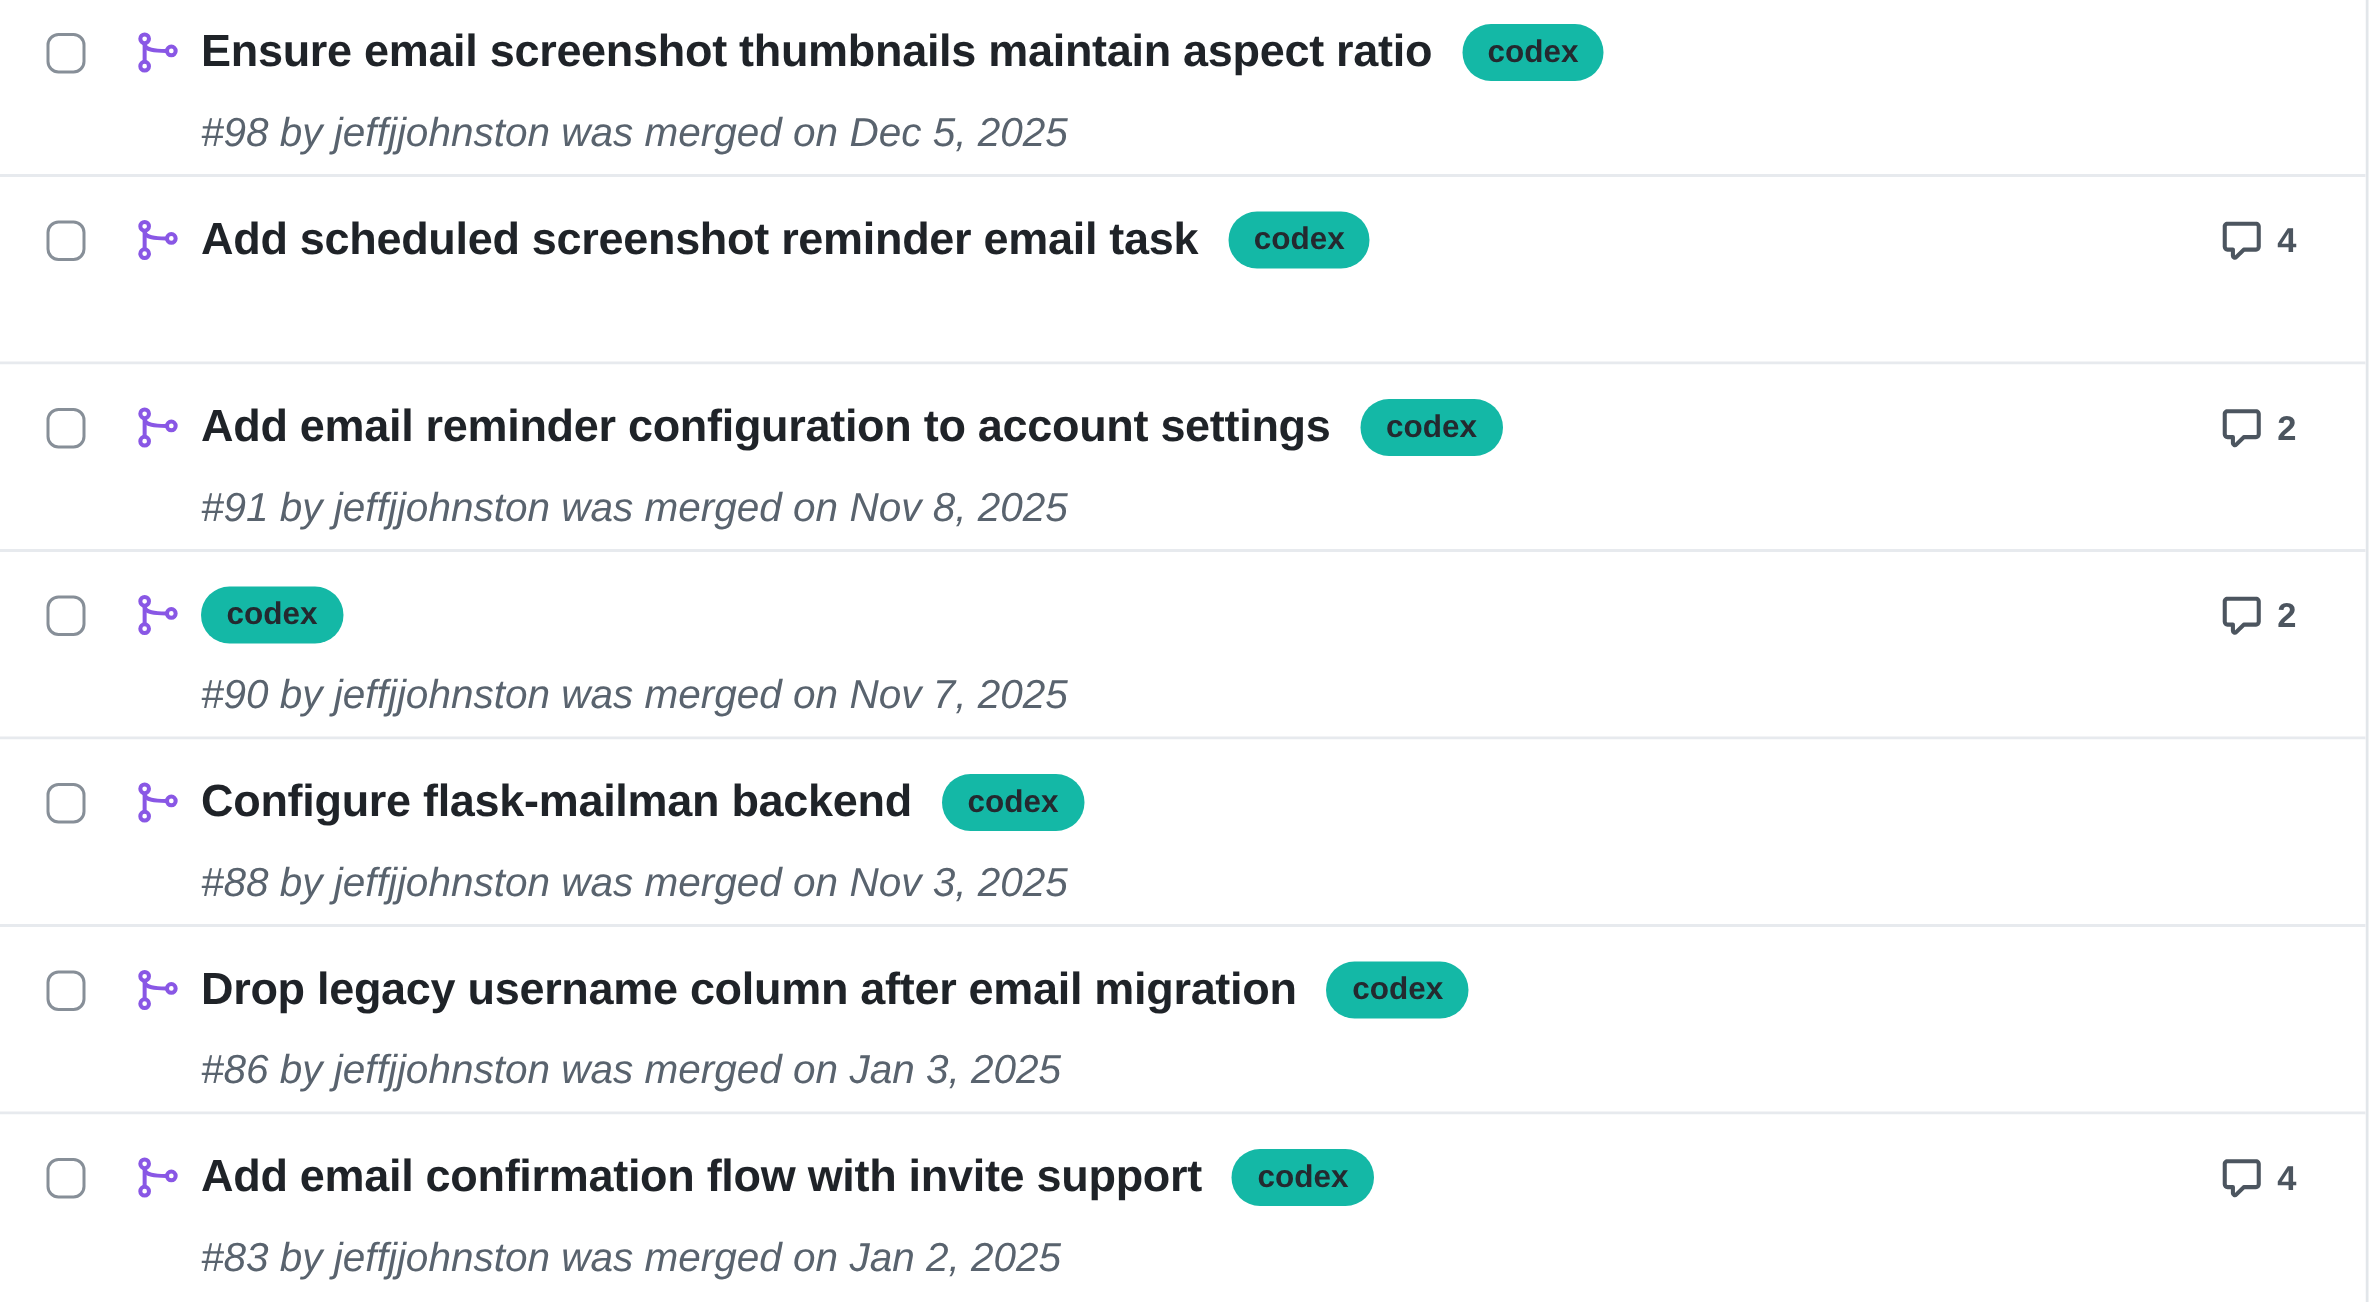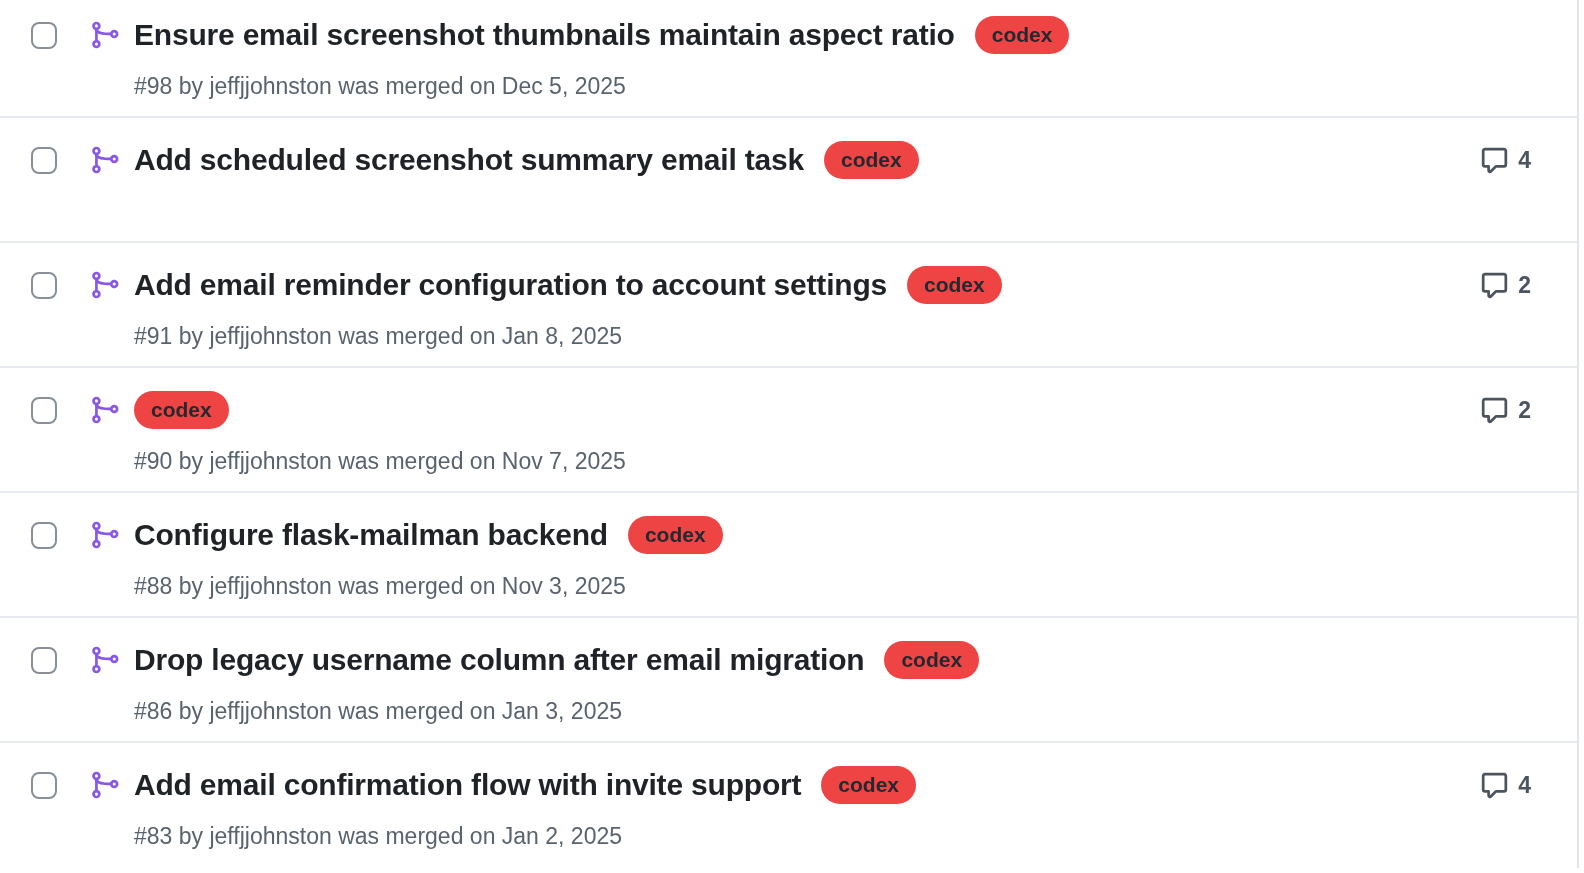--- a/index.html
+++ b/index.html
@@ -65,32 +65,33 @@
     text-decoration: none;
     white-space: nowrap;
     cursor: pointer;
   }
   .badge {
     display: inline-block;
     height: 38px;
     line-height: 38px;
     padding: 0 17px;
     border-radius: 19px;
-    background: #ef4444;
+    background: #14b8a6;
     color: #24292f;
     font-size: 21px;
     font-weight: 600;
     cursor: pointer;
     white-space: nowrap;
   }
   .pr-meta {
     margin-top: 18px;
-    font-size: 23px;
+    font-size: 27px;
     color: #59636e;
     white-space: nowrap;
+    font-style: italic;
   }
   .comments {
     margin-left: auto;
     height: 40px;
     display: flex;
     align-items: center;
     gap: 9px;
     flex: none;
     cursor: pointer;
   }
@@ -143,21 +144,21 @@
 
   </div>
 
   <div class="pr-row">
     <span class="checkbox"></span>
     <span class="merge-icon"><svg width="30" height="30">
           <use href="#icon-git-merge"></use>
         </svg></span>
     <div class="row-content">
       <div class="title-line">
-        <a class="pr-title">Add scheduled screenshot summary email task</a>
+        <a class="pr-title">Add scheduled screenshot reminder email task</a>
         <span class="badge">codex</span>
       </div>
     </div>
     <div class="comments">
       <span>
           <svg class="comment-bubble">
             <use href="#icon-comment"></use>
           </svg>
         </span>
       <span class="comment-num">4</span>
@@ -167,21 +168,21 @@
   <div class="pr-row">
     <span class="checkbox"></span>
     <span class="merge-icon"><svg width="30" height="30">
           <use href="#icon-git-merge"></use>
         </svg></span>
     <div class="row-content">
       <div class="title-line">
         <a class="pr-title">Add email reminder configuration to account settings</a>
         <span class="badge">codex</span>
       </div>
-      <div class="pr-meta">#91 by jeffjjohnston was merged on Jan 8, 2025</div>
+      <div class="pr-meta">#91 by jeffjjohnston was merged on Nov 8, 2025</div>
     </div>
     <div class="comments">
       <span>
           <svg class="comment-bubble">
             <use href="#icon-comment"></use>
           </svg>
         </span>
       <span class="comment-num">2</span>
     </div>
   </div>

